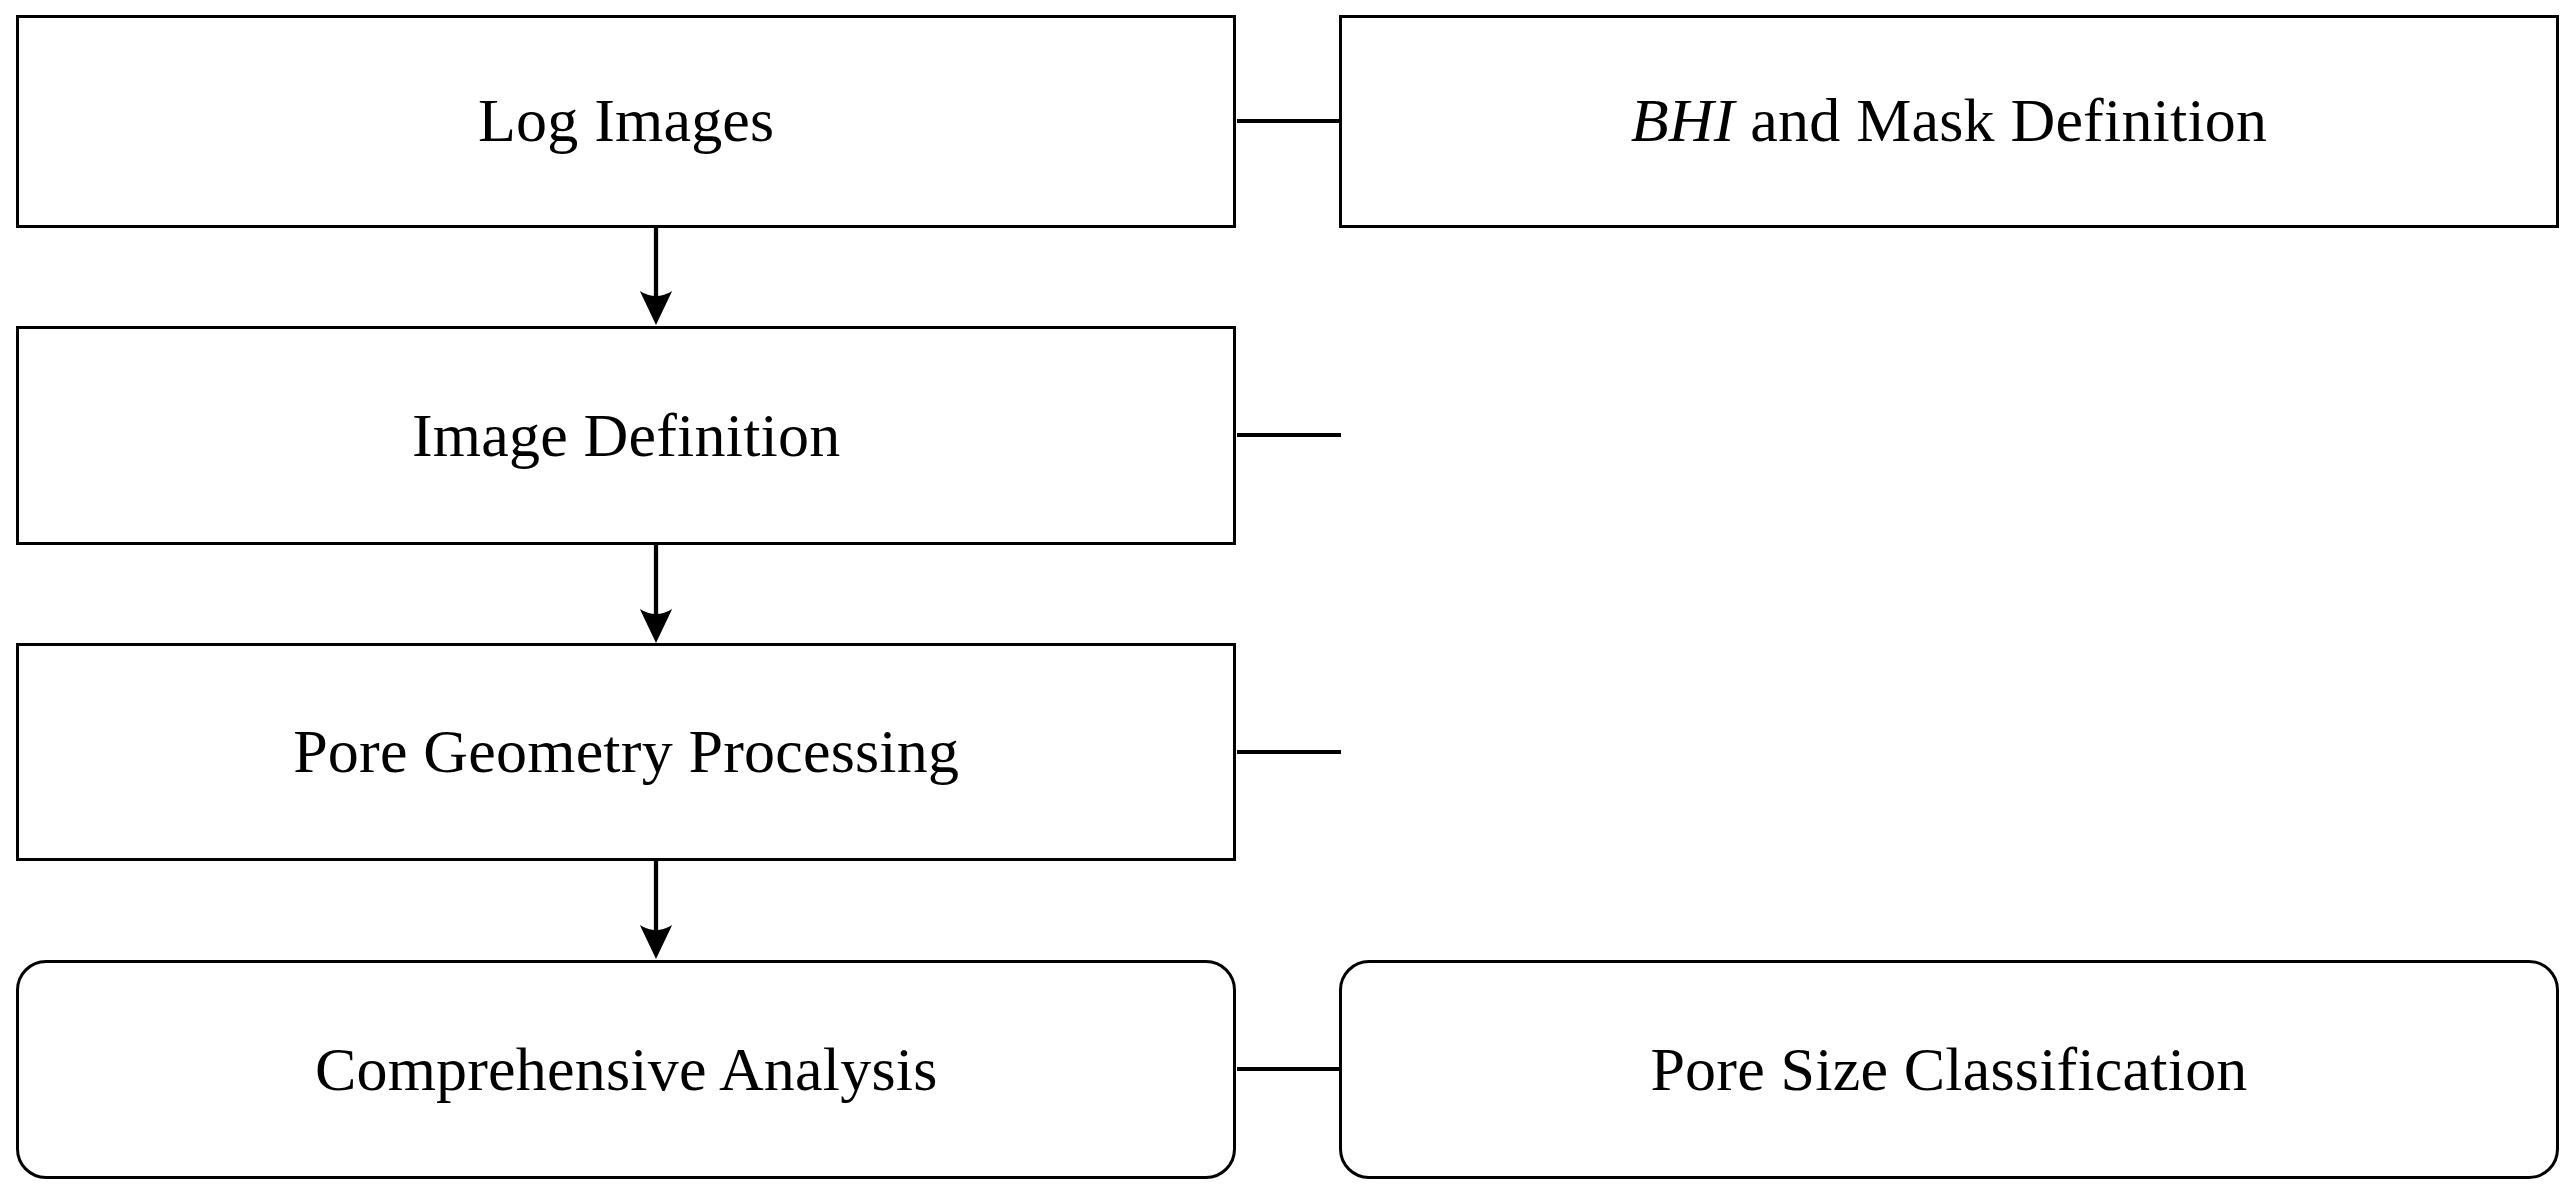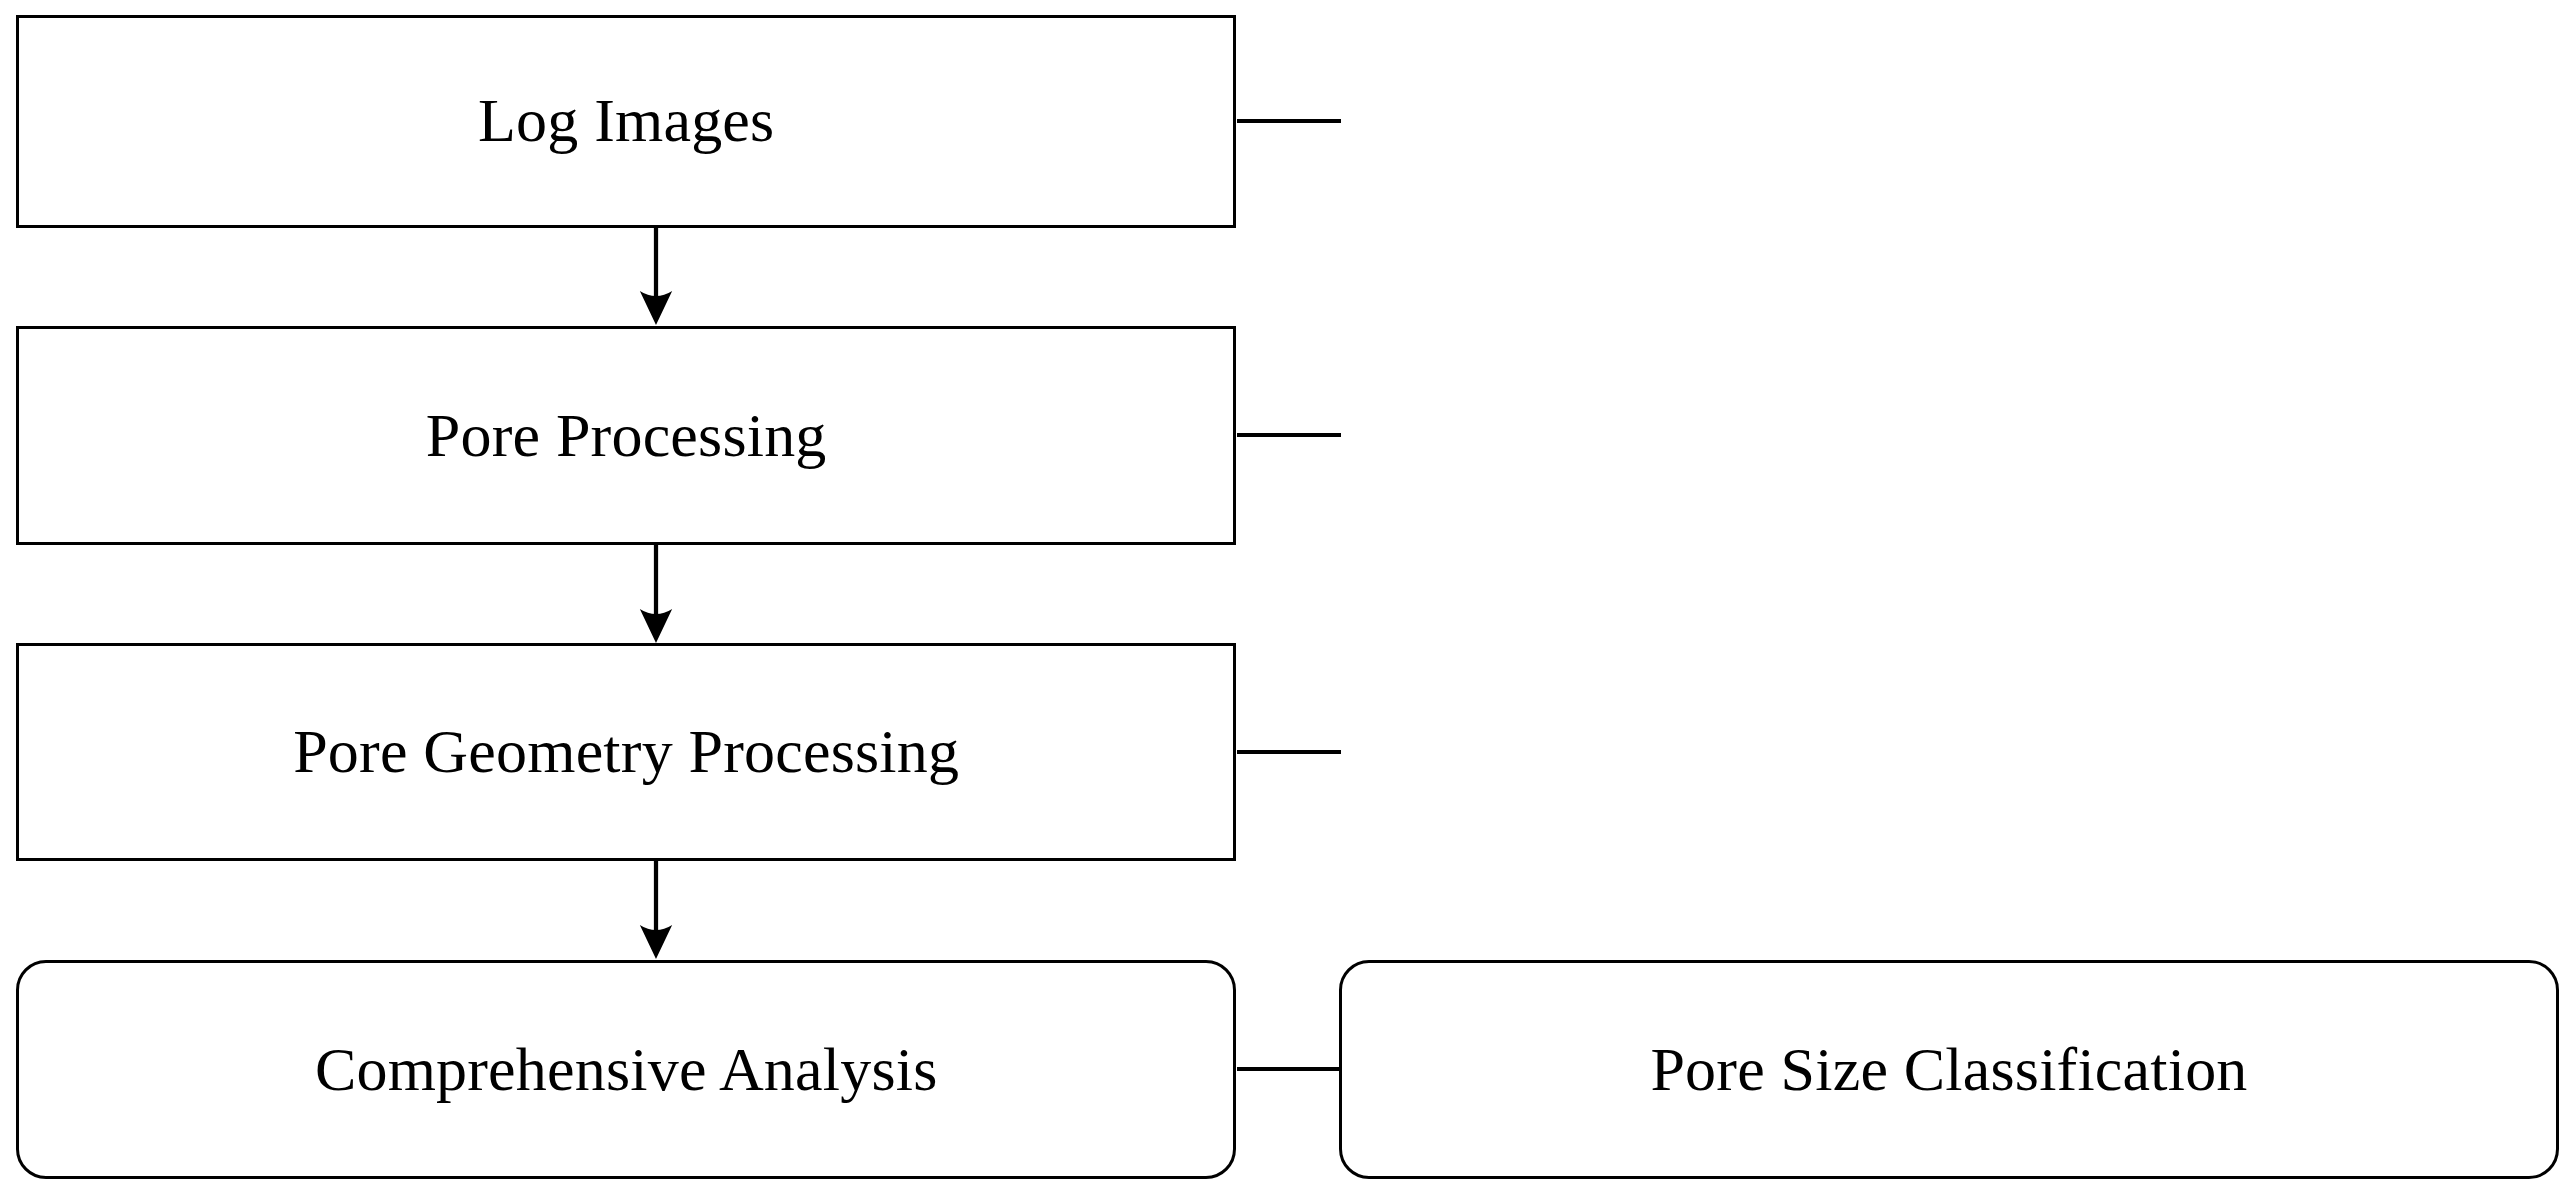--- a/index.html
+++ b/index.html
@@ -78,32 +78,35 @@
 </style>
 </head>
 <body>
 
 <div id="canvas">
 
   <div class="node col-left row-1">
     <span class="node-label">Log Images</span>
   </div>
 
+  <div class="node col-right row-1">
+    <span class="node-label"><span class="ital">BHI</span><span> and Mask Definition</span></span>
+  </div>
 
   <div class="h-connector c1"></div>
 
   <div class="v-arrow a1">
     <svg viewBox="0 0 80 115" preserveAspectRatio="none" aria-hidden="true">
       <line x1="40" y1="0" x2="40" y2="84" stroke="#000000" stroke-width="5"></line>
       <path d="M 40 115 L 21 75 Q 40 87 59 75 Z" fill="#000000"></path>
     </svg>
   </div>
 
   <div class="node col-left row-2">
-    <span class="node-label">Pore Processing</span>
+    <span class="node-label">Image Definition</span>
   </div>
 
 
   <div class="h-connector c2"></div>
 
   <div class="v-arrow a2">
     <svg viewBox="0 0 80 115" preserveAspectRatio="none" aria-hidden="true">
       <line x1="40" y1="0" x2="40" y2="84" stroke="#000000" stroke-width="5"></line>
       <path d="M 40 115 L 21 75 Q 40 87 59 75 Z" fill="#000000"></path>
     </svg>

